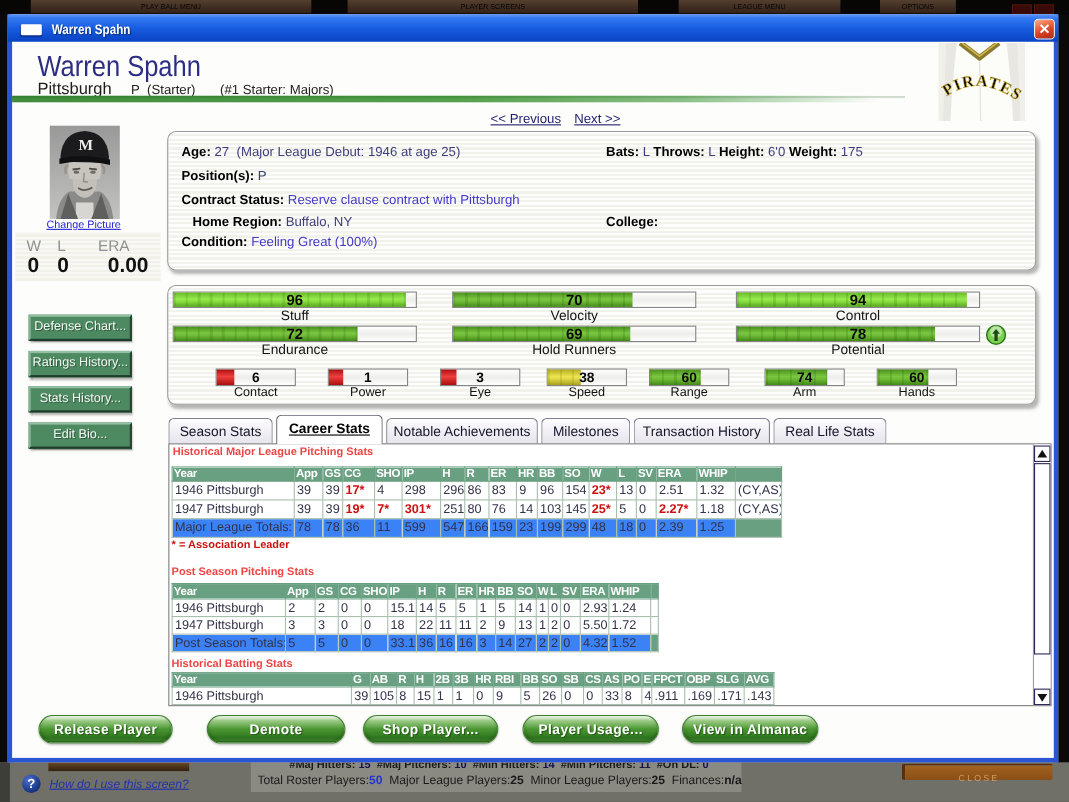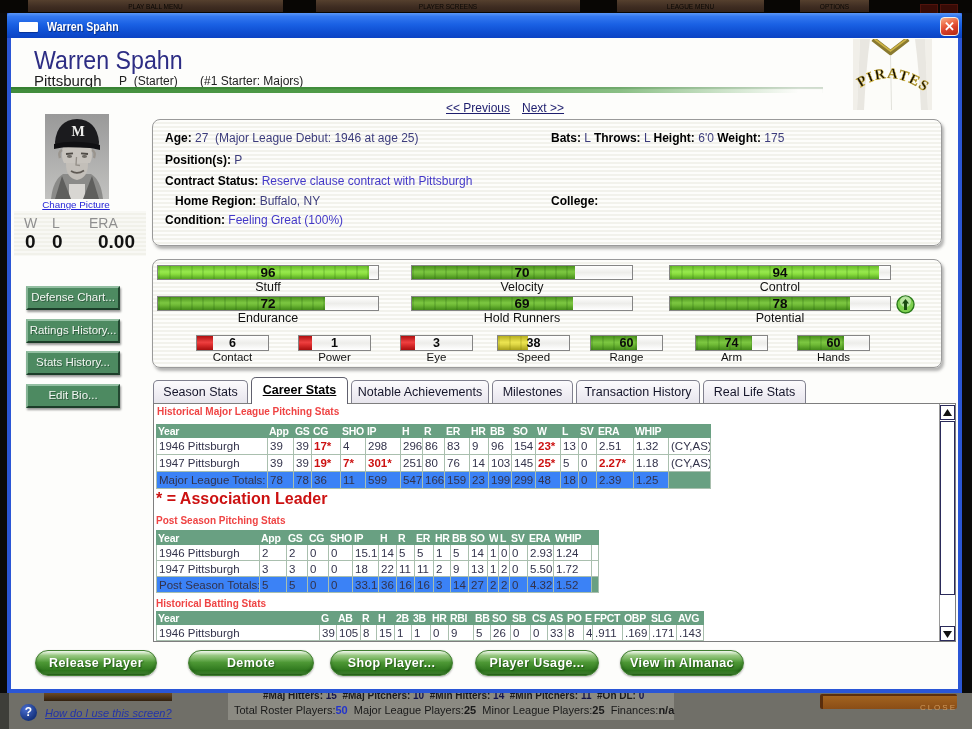--- a/index.html
+++ b/index.html
@@ -76,21 +76,21 @@
   <div class="abs" style="left:940px;top:4px;width:16px;height:8px;background:#380b06;border:1px solid #51130c;"></div>
 
   <div id="bband">
     <div class="abs" style="left:0;top:0;width:9px;height:36px;background:#3e3e39;"></div>
     <div class="abs" style="left:44px;top:0px;width:128px;height:8px;background:linear-gradient(180deg,#6a4a26,#32200e);"></div>
     <div class="abs" style="left:228px;top:0px;width:446px;height:27px;background:#8b8a82;"></div>
     <div class="abs" style="left:263px;top:-3px;width:420px;font-size:10px;font-weight:bold;color:#1a1a1a;white-space:nowrap;">#Maj Hitters: <span style="color:#15154a">15</span>&nbsp; #Maj Pitchers: <span style="color:#15154a">10</span>&nbsp; #Min Hitters: <span style="color:#15154a">14</span>&nbsp; #Min Pitchers: <span style="color:#15154a">11</span>&nbsp; #On DL: <span style="color:#15154a">0</span></div>
     <div class="abs" style="left:234px;top:11px;width:440px;font-size:11px;color:#1a1a1a;white-space:nowrap;">Total Roster Players:<b style="color:#2233cc">50</b>&nbsp; Major League Players:<b>25</b>&nbsp; Minor League Players:<b>25</b>&nbsp; Finances:<b>n/a</b></div>
     <div class="abs" style="left:20px;top:11px;width:17px;height:17px;border-radius:50%;background:radial-gradient(circle at 35% 30%,#4a6ed0,#16337e 70%);color:#fff;font-size:12px;font-weight:bold;text-align:center;line-height:17px;">?</div>
     <div class="abs" style="left:45px;top:14px;font-size:11px;color:#2233aa;text-decoration:underline;font-style:italic;">How do I use this screen?</div>
-    <div class="abs" style="left:820px;top:1px;width:137px;height:15px;background:linear-gradient(180deg,#a2631f,#8a4d16);border-left:3px solid #5a2e0c;border-top:2px solid #5a2e0c;box-sizing:border-box;border-radius:2px;color:#cf9a5e;font-size:8px;letter-spacing:2px;text-align:right;line-height:24px;">CLOSE</div>
+    <div class="abs" style="left:820px;top:1px;width:137px;height:15px;background:linear-gradient(180deg,#a2631f,#8a4d16);border-left:3px solid #5a2e0c;border-top:2px solid #5a2e0c;box-sizing:border-box;border-radius:2px;color:#cf9a5e;font-size:8px;letter-spacing:2px;text-align:center;line-height:24px;">CLOSE</div>
   </div>
 
   <div id="dlg"></div>
   <div id="titlebar"></div>
   <div id="ticon"></div>
   <div id="titletxt">Warren Spahn</div>
   <div id="closebtn">✕</div>
 
   <div id="bigname">Warren Spahn</div>
   <div id="subline">
@@ -355,21 +355,21 @@
             <td>299</td>
             <td>48</td>
             <td>18</td>
             <td>0</td>
             <td>2.39</td>
             <td>1.25</td>
             <td style="background:#69a082;"></td>
           </tr>
     </tbody>
       </table>
-    <div class="stitle" style="left:156px;top:490px;font-size:16px;color:#cc1111;">* = Association Leader</div>
+    <div class="stitle" style="left:156px;top:490px;font-size:10px;color:#cc1111;">* = Association Leader</div>
     <div class="stitle" style="left:156px;top:515px;">Post Season Pitching Stats</div>
     <table class="st" style="left:156px;top:530px;width:440px;">
       <colgroup>
           <col style="width:103px">
           <col style="width:27px">
           <col style="width:21px">
           <col style="width:21px">
           <col style="width:24px">
           <col style="width:26px">
           <col style="width:18px">

